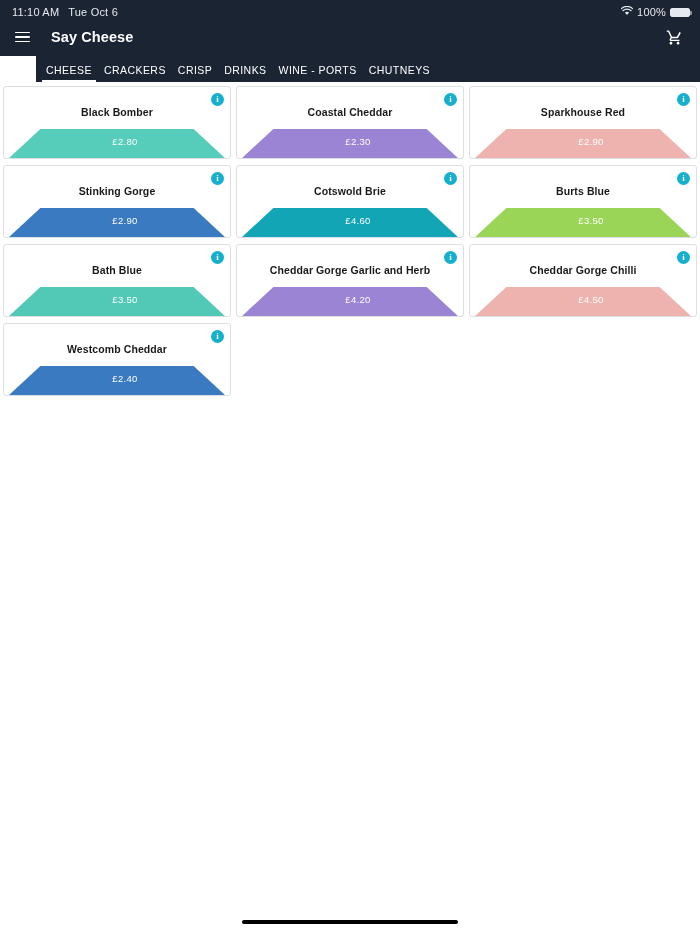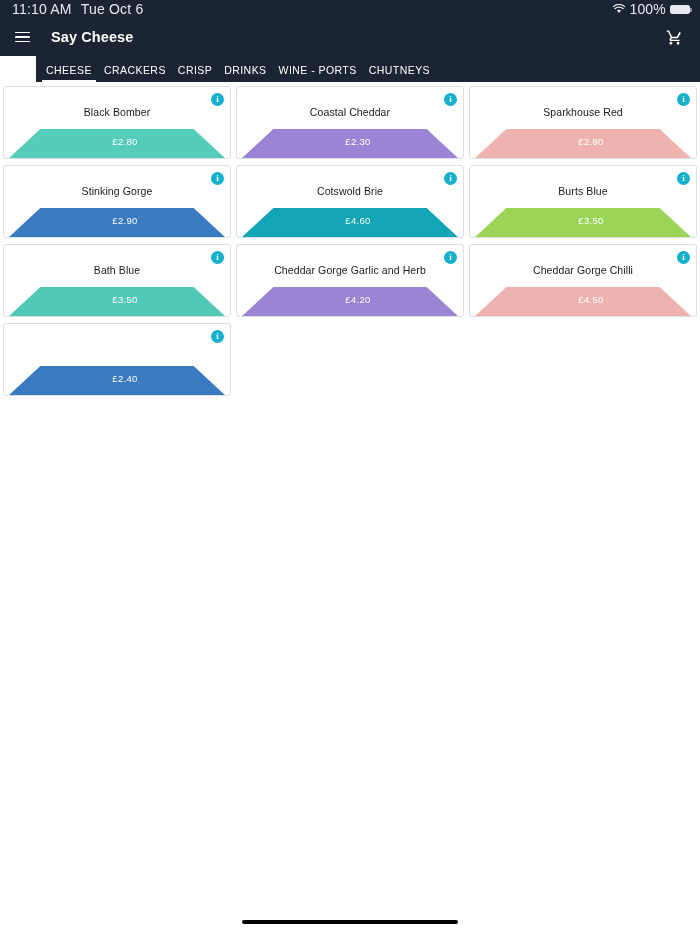--- a/index.html
+++ b/index.html
@@ -11,24 +11,24 @@
     font-family: "Liberation Sans", sans-serif;
     overflow: hidden;
   }
 
   
   .status-bar {
     height: 18px;
     background: #1b2433;
     color: #e6e9ee;
     display: flex;
-    align-items: center;
+    align-items: flex-end;
     justify-content: space-between;
     padding: 0 10px 0 12px;
-    font-size: 14px;
+    font-size: 11px;
     letter-spacing: 0.2px;
   }
   .status-left { display: flex; align-items: center; gap: 9px; }
   .status-right { display: flex; align-items: center; gap: 4px; }
 
   .wifi-icon { display: block; }
   .battery-icon {
     width: 20px; height: 9px;
     border: 1px solid #e6e9ee;
     border-radius: 2px;
@@ -124,21 +124,21 @@
     background: #ffffff;
     border: 1px solid #dcdfe3;
     border-radius: 3px;
     height: 73px;
     overflow: hidden;
     cursor: pointer;
   }
   .card-title {
     text-align: center;
     font-size: 10.5px;
-    font-weight: normal;
+    font-weight: bold;
     color: #1a1a1a;
     padding-top: 19px;
     letter-spacing: 0.1px;
   }
   .info-icon {
     position: absolute;
     top: 6px; right: 6px;
     width: 13px; height: 13px;
     border-radius: 50%;
     background: #15b0cd;
@@ -315,20 +315,21 @@
       <div class="info-icon">i</div>
       <div class="card-title">Cheddar Gorge Chilli</div>
       <div class="price-wrap">
         <div class="price-shape" style="background: rgb(238, 179, 174);"></div>
         <div class="price-label">£4.50</div>
       </div>
     </div>
 
     <div class="card">
       <div class="info-icon">i</div>
+      <div class="card-title">Westcomb Cheddar</div>
       <div class="price-wrap">
         <div class="price-shape" style="background: rgb(58, 122, 192);"></div>
         <div class="price-label">£2.40</div>
       </div>
     </div>
 
   </div>
 </div>
 
 <div class="home-indicator-area">

